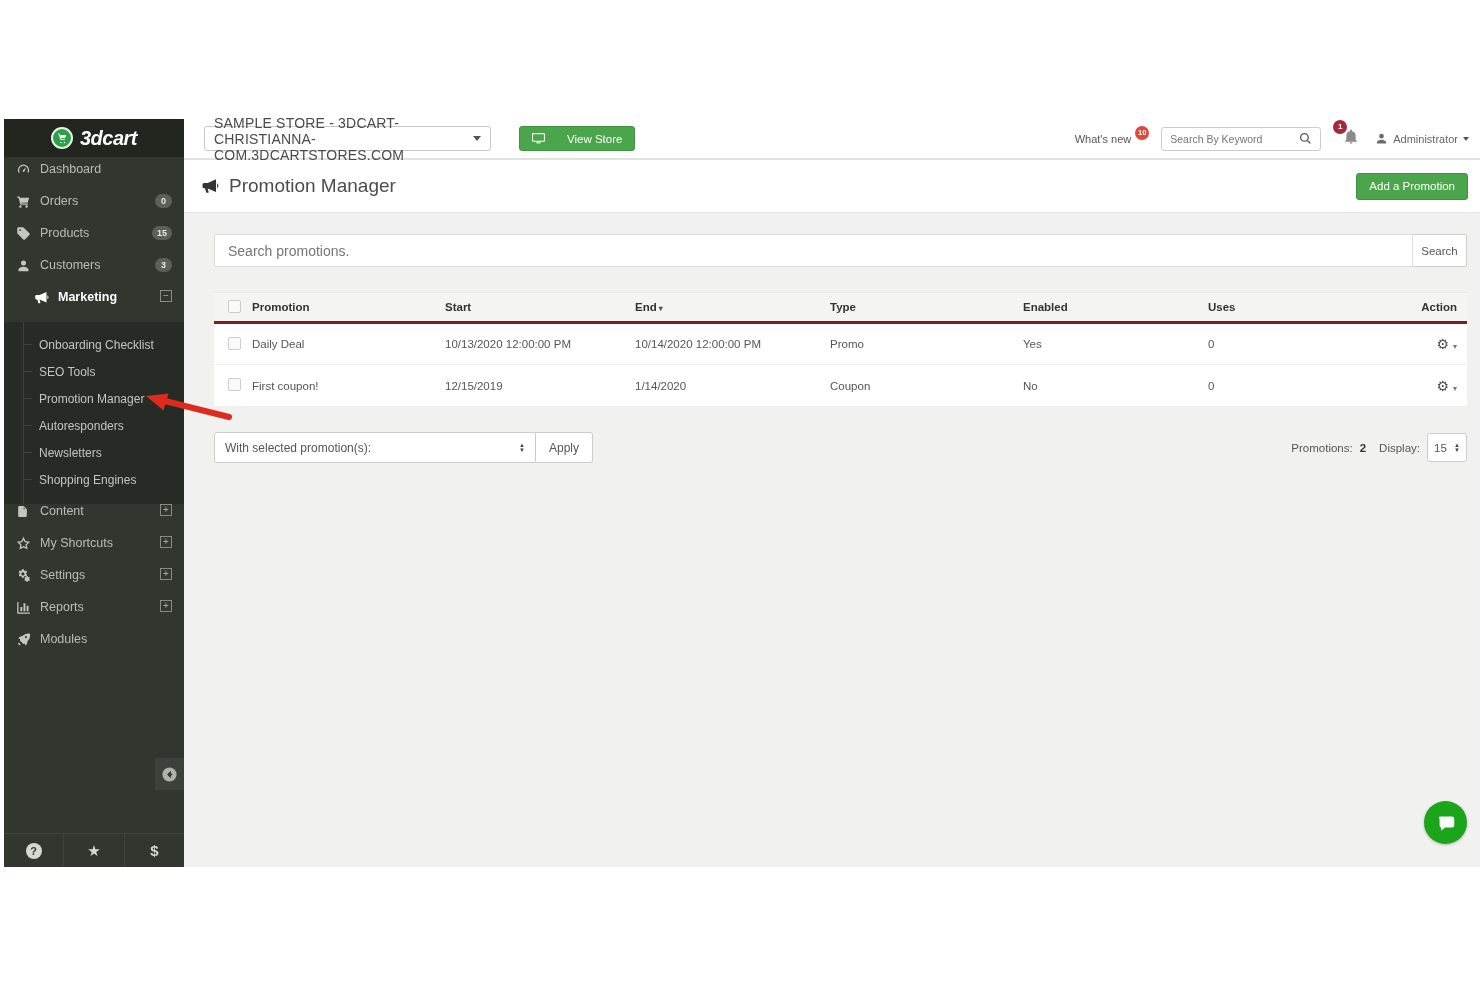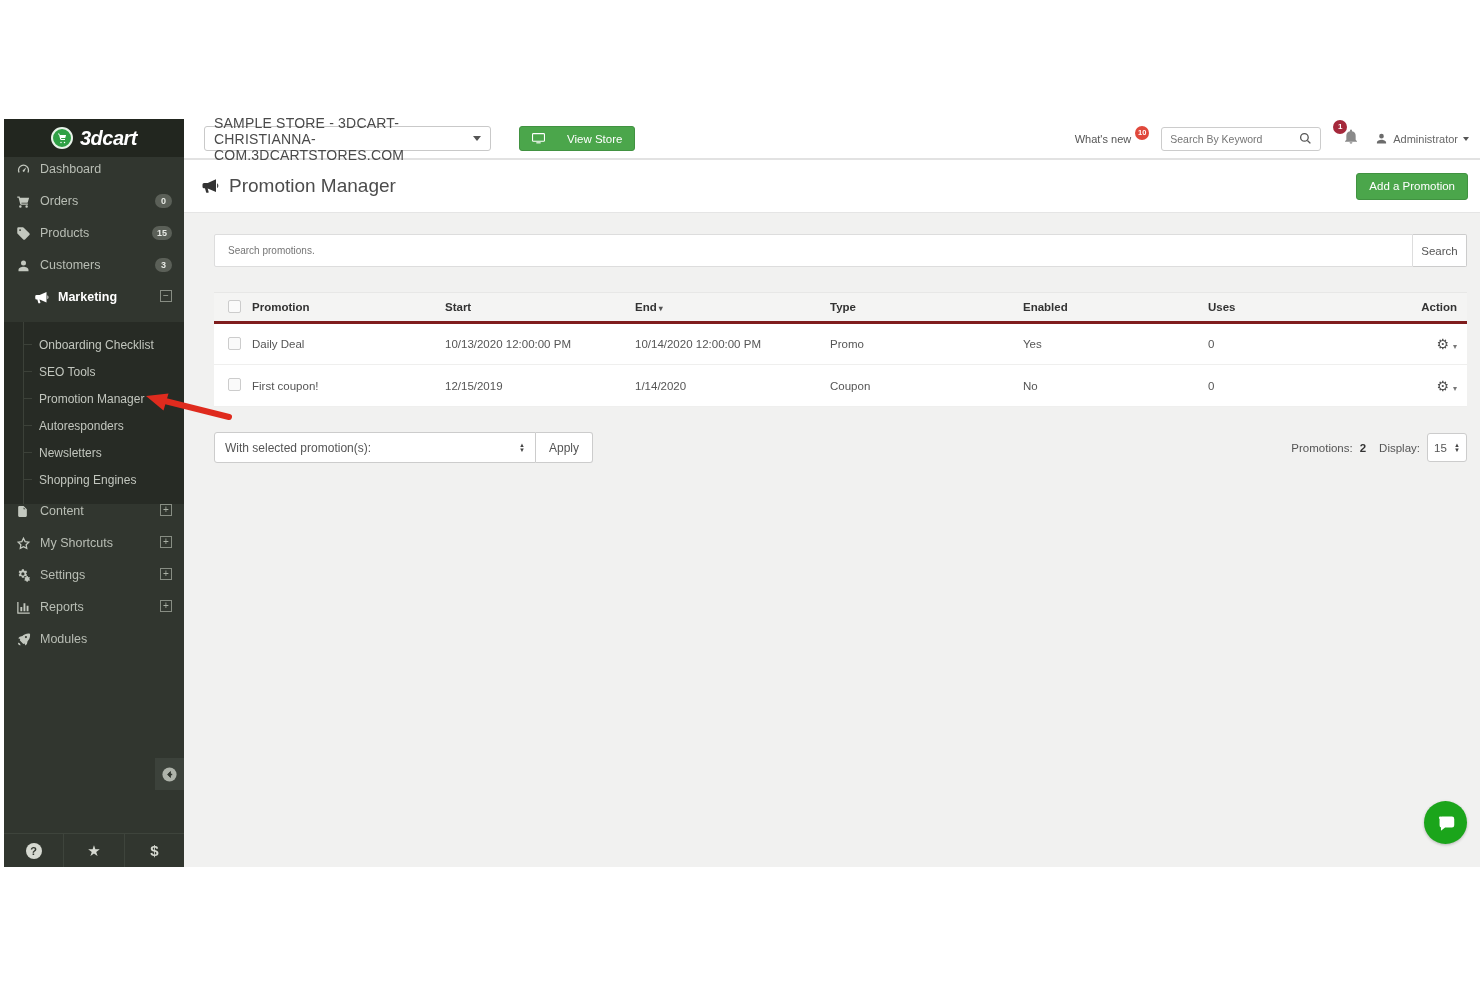--- a/index.html
+++ b/index.html
@@ -86,21 +86,21 @@
   .admin .caret-down { border-top-width:4px; border-left-width:3px; border-right-width:3px; }
 
   .pagehead { height:53px; background:#fff; border-bottom:1px solid #e5e5e5;
     display:flex; align-items:center; padding:0 16px; }
   .ptitle { font-size:19px; color:#4c4c4c; margin-left:9px; }
   .add-btn { margin-left:auto; height:27px; padding:0 12px; }
 
   .content { padding:21px 17px 0 30px; }
   .searchgroup { display:flex; margin-bottom:25px; }
   .searchgroup input { flex:1; height:33px; border:1px solid #ddd; border-radius:2px 0 0 2px;
-    background:#fff; padding:0 13px; font-size:10px; color:#777; outline:none;
+    background:#fff; padding:0 13px; font-size:14px; color:#777; outline:none;
     font-family:inherit; }
   .search-btn { width:54px; height:33px; border:1px solid #ccc; border-left:none;
     background:#fff; color:#555; font-size:11.5px; border-radius:0 2px 2px 0;
     cursor:pointer; font-family:inherit; }
 
   table.promo { width:100%; border-collapse:collapse; }
   .promo thead tr { background:#f4f4f3; border-top:1px solid #e7e7e6;
     border-bottom:3px solid #7f1d1d; }
   .promo th { height:30px; text-align:left; font-size:11.5px; color:#333;
     font-weight:bold; padding:0 4px; }

